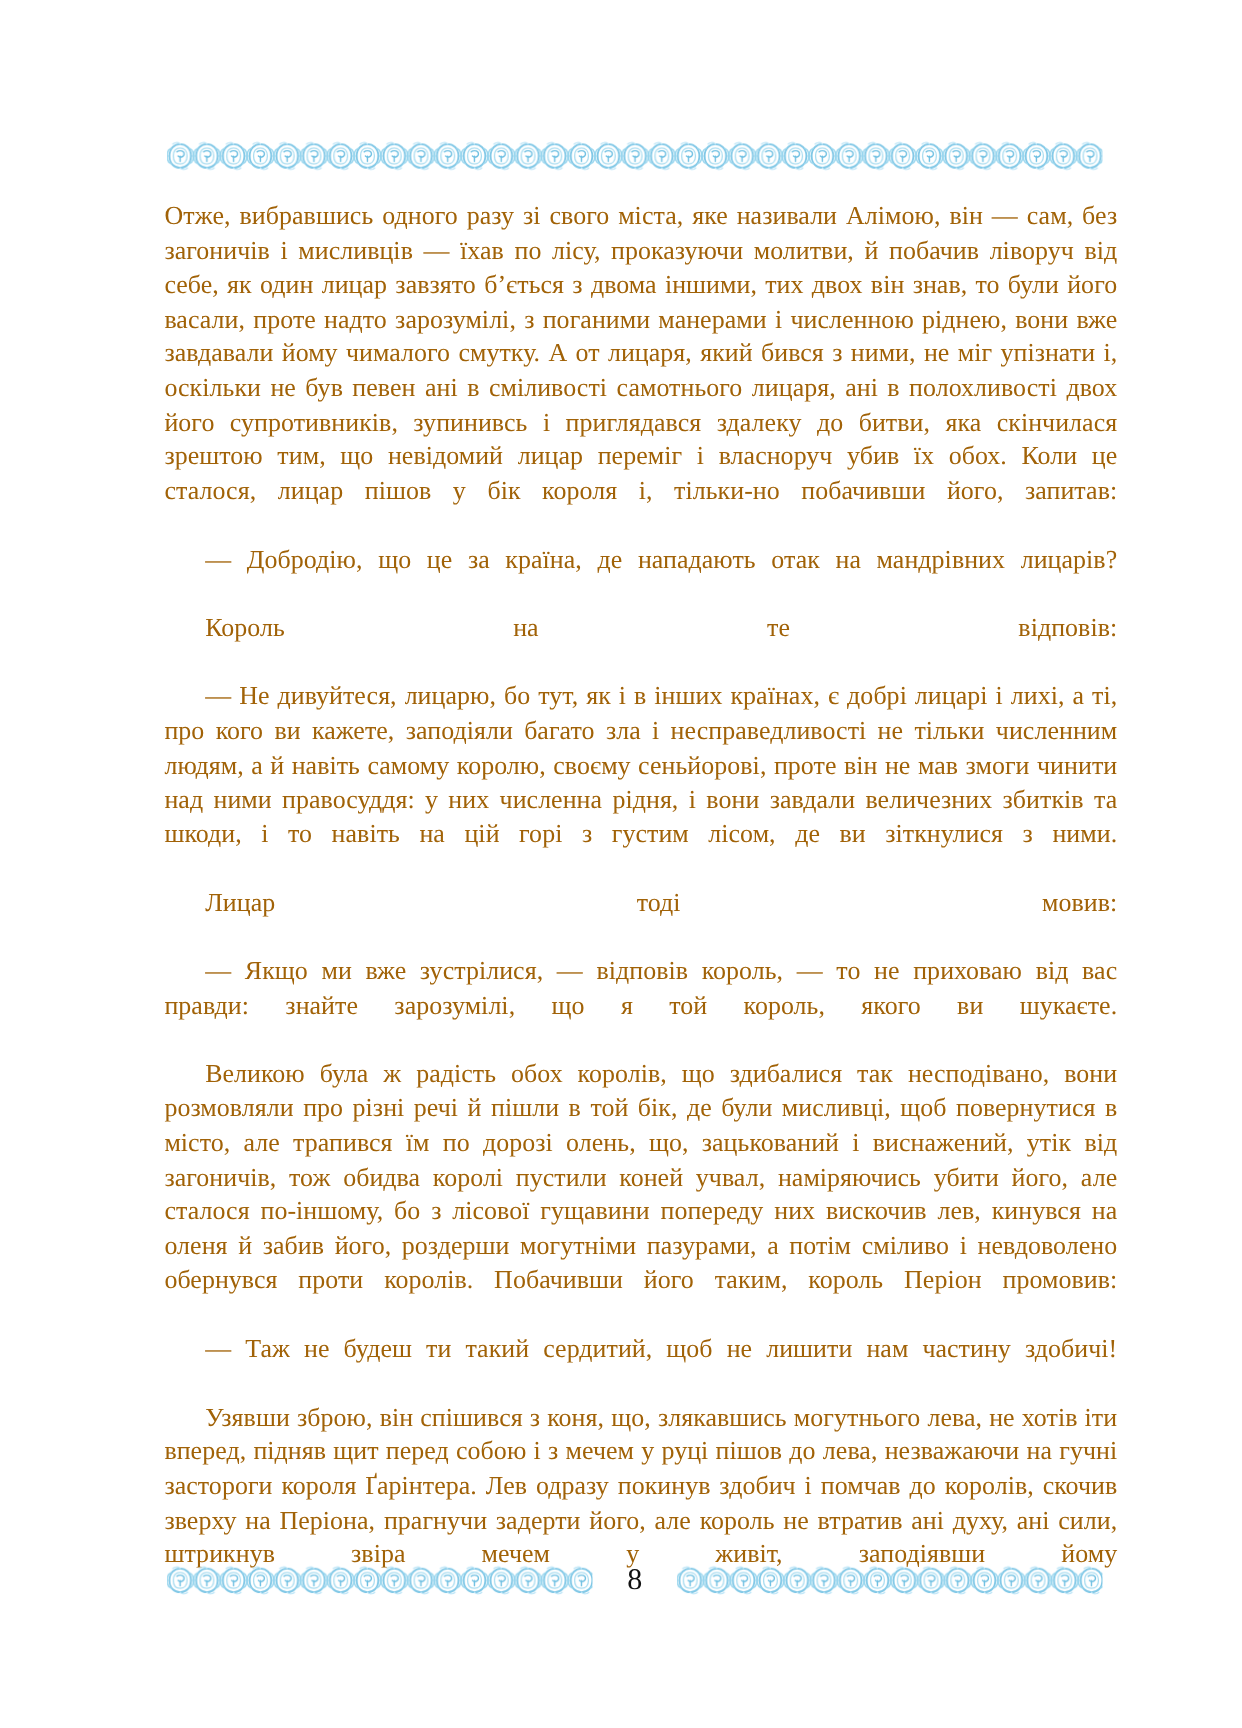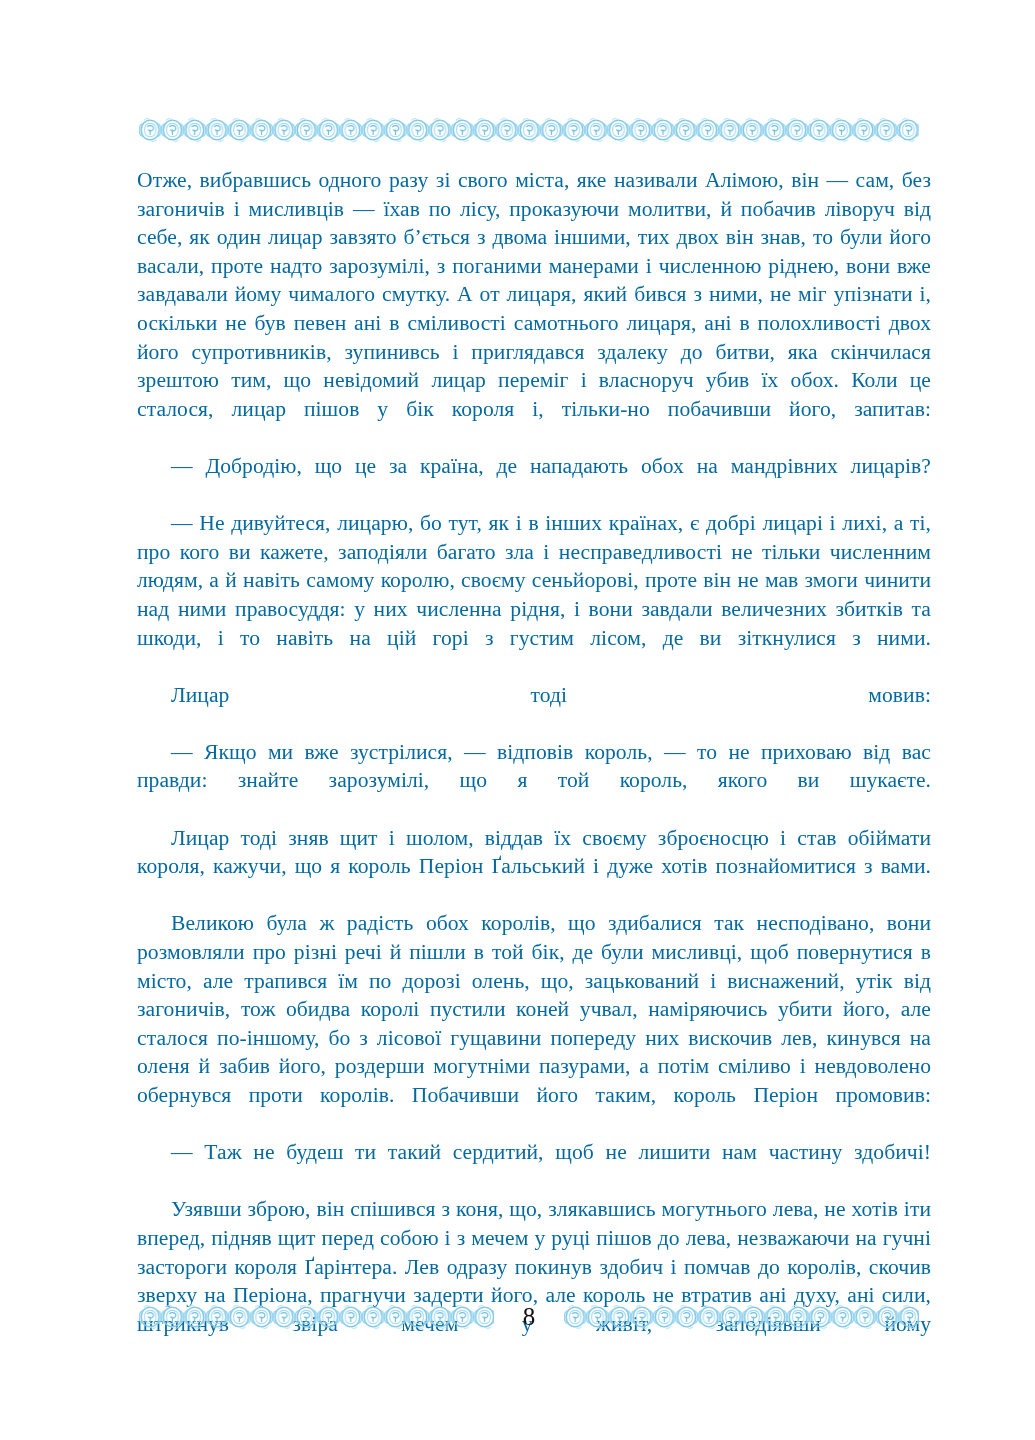--- a/index.html
+++ b/index.html
@@ -70,21 +70,21 @@
     left: 137px;
     top: 166px;
     width: 794px;
   }
   .para {
     margin: 0;
     font-size: 21.6px;
     line-height: 28.6px;
     text-align: justify;
     text-justify: inter-word;
-    color: #0369a1;
+    color: #a16207;
     hyphens: manual;
     letter-spacing: 0.05px;
     word-spacing: 0.2px;
   }
   .para.indent {
     text-indent: 34px;
   }
   .para.noindent {
     text-indent: 0;
   }
@@ -119,25 +119,25 @@
         <pattern id="orn-pattern" x="0" y="0" width="22.3" height="26" patternUnits="userSpaceOnUse">
           <use href="#orn-unit" x="0" y="0"></use>
         </pattern>
       </defs>
       <rect x="0" y="0" width="780" height="26" fill="url(#orn-pattern)"></rect>
     </svg>
   </div>
 
   <div class="text-block" id="text-body">
       <p class="para noindent">Отже, вибравшись одного разу зі свого міста, яке називали Алімою, він — сам, без загоничів і мисливців — їхав по лісу, проказуючи молитви, й побачив ліворуч від себе, як один лицар завзято б’ється з двома іншими, тих двох він знав, то були його васали, проте надто зарозумілі, з поганими манерами і численною ріднею, вони вже завдавали йому чималого смутку. А от лицаря, який бився з ними, не міг упізнати і, оскільки не був певен ані в сміливості самотнього лицаря, ані в полохливості двох його супротивників, зупинивсь і приглядався здалеку до битви, яка скінчилася зрештою тим, що невідомий лицар переміг і власноруч убив їх обох. Коли це сталося, лицар пішов у бік короля і, тільки-но побачивши його, запитав:</p>
-      <p class="para indent">— Добродію, що це за країна, де нападають обох на мандрівних лицарів?</p>
+      <p class="para indent">— Добродію, що це за країна, де нападають отак на мандрівних лицарів?</p>
+      <p class="para indent">Король на те відповів:</p>
       <p class="para indent">— Не дивуйтеся, лицарю, бо тут, як і в інших країнах, є добрі лицарі і лихі, а ті, про кого ви кажете, заподіяли багато зла і несправедливості не тільки численним людям, а й навіть самому королю, своєму сеньйорові, проте він не мав змоги чинити над ними правосуддя: у них численна рідня, і вони завдали величезних збитків та шкоди, і то навіть на цій горі з густим лісом, де ви зіткнулися з ними.</p>
       <p class="para indent">Лицар тоді мовив:</p>
       <p class="para indent">— Якщо ми вже зустрілися, — відповів король, — то не приховаю від вас правди: знайте зарозумілі, що я той король, якого ви шукаєте.</p>
-      <p class="para indent">Лицар тоді зняв щит і шолом, віддав їх своєму зброєносцю і став обіймати короля, кажучи, що я король Періон Ґальський і дуже хотів познайомитися з вами.</p>
       <p class="para indent">Великою була ж радість обох королів, що здибалися так несподівано, вони розмовляли про різні речі й пішли в той бік, де були мисливці, щоб повернутися в місто, але трапився їм по дорозі олень, що, зацькований і виснажений, утік від загоничів, тож обидва королі пустили коней учвал, наміряючись убити його, але сталося по-іншому, бо з лісової гущавини попереду них вискочив лев, кинувся на оленя й забив його, роздерши могутніми пазурами, а потім сміливо і невдоволено обернувся проти королів. Побачивши його таким, король Періон промовив:</p>
       <p class="para indent">— Таж не будеш ти такий сердитий, щоб не лишити нам частину здобичі!</p>
       <p class="para indent">Узявши зброю, він спішився з коня, що, злякавшись могутнього лева, не хотів іти вперед, підняв щит перед собою і з мечем у руці пішов до лева, незважаючи на гучні застороги короля Ґарінтера. Лев одразу покинув здобич і помчав до королів, скочив зверху на Періона, прагнучи задерти його, але король не втратив ані духу, ані сили, штрикнув звіра мечем у живіт, заподіявши йому</p>
     </div>
 
   <div class="footer">
     <div class="ornament-band">
       <svg viewBox="0 0 355 26" width="355" height="26" preserveAspectRatio="none" aria-hidden="true">
         <rect x="0" y="0" width="355" height="26" fill="url(#orn-pattern)"></rect>
       </svg>

